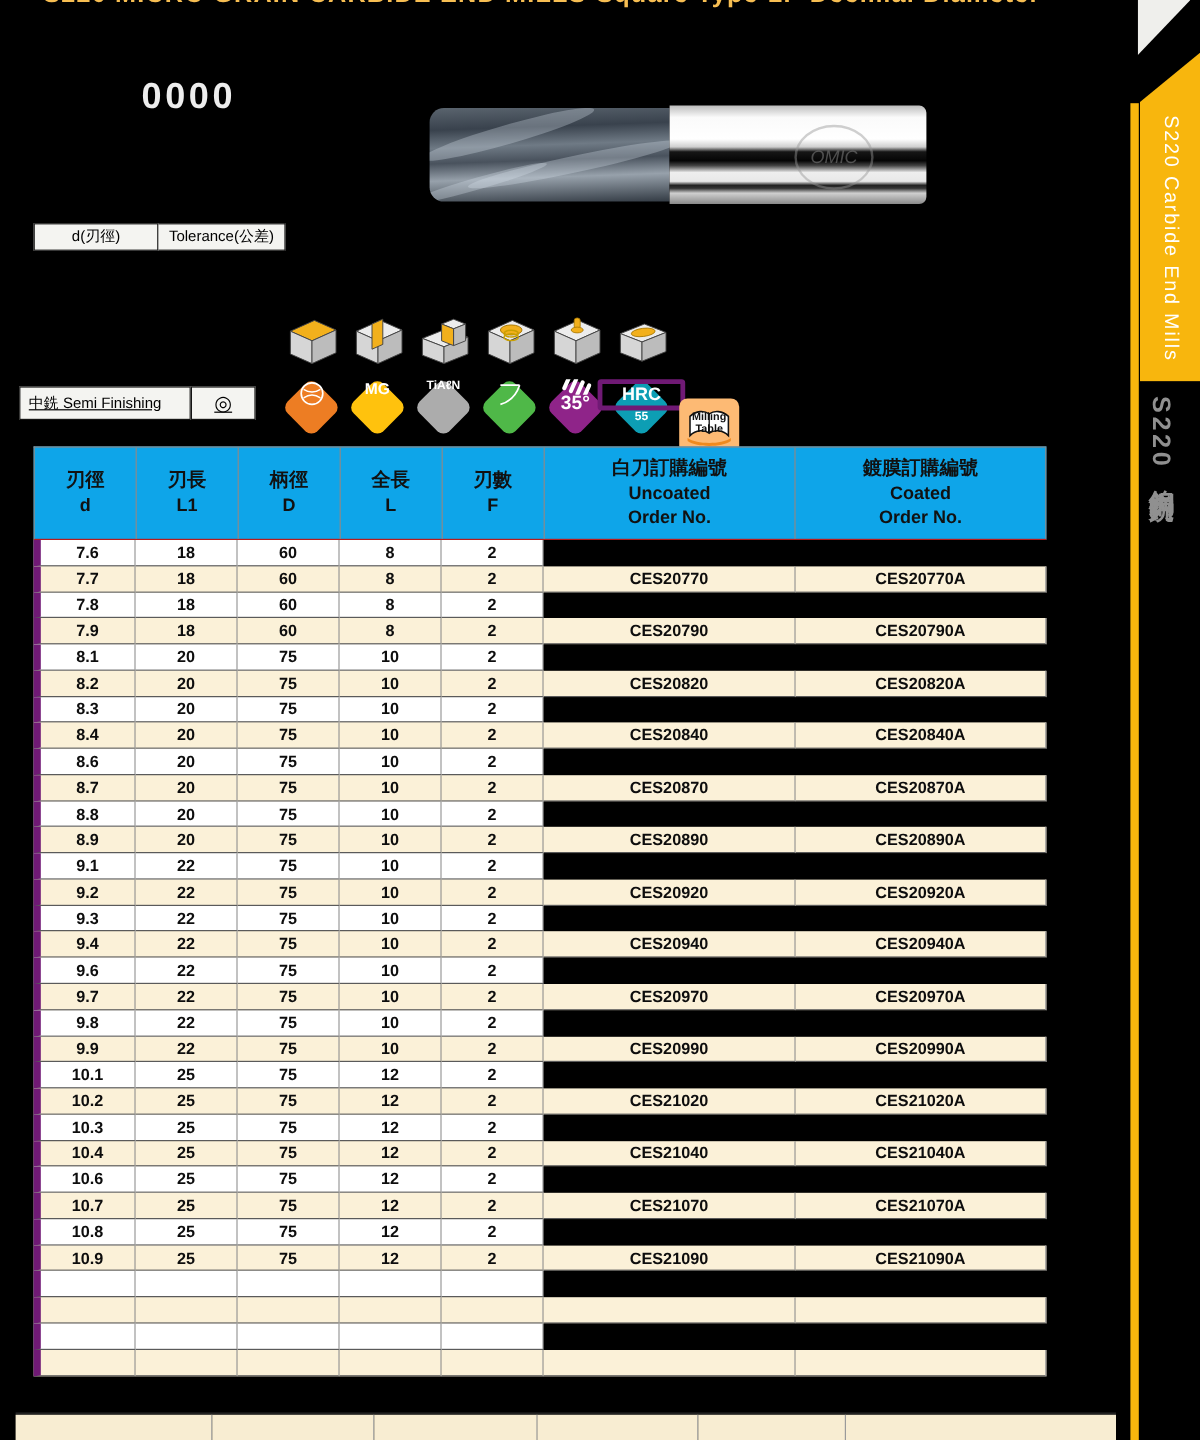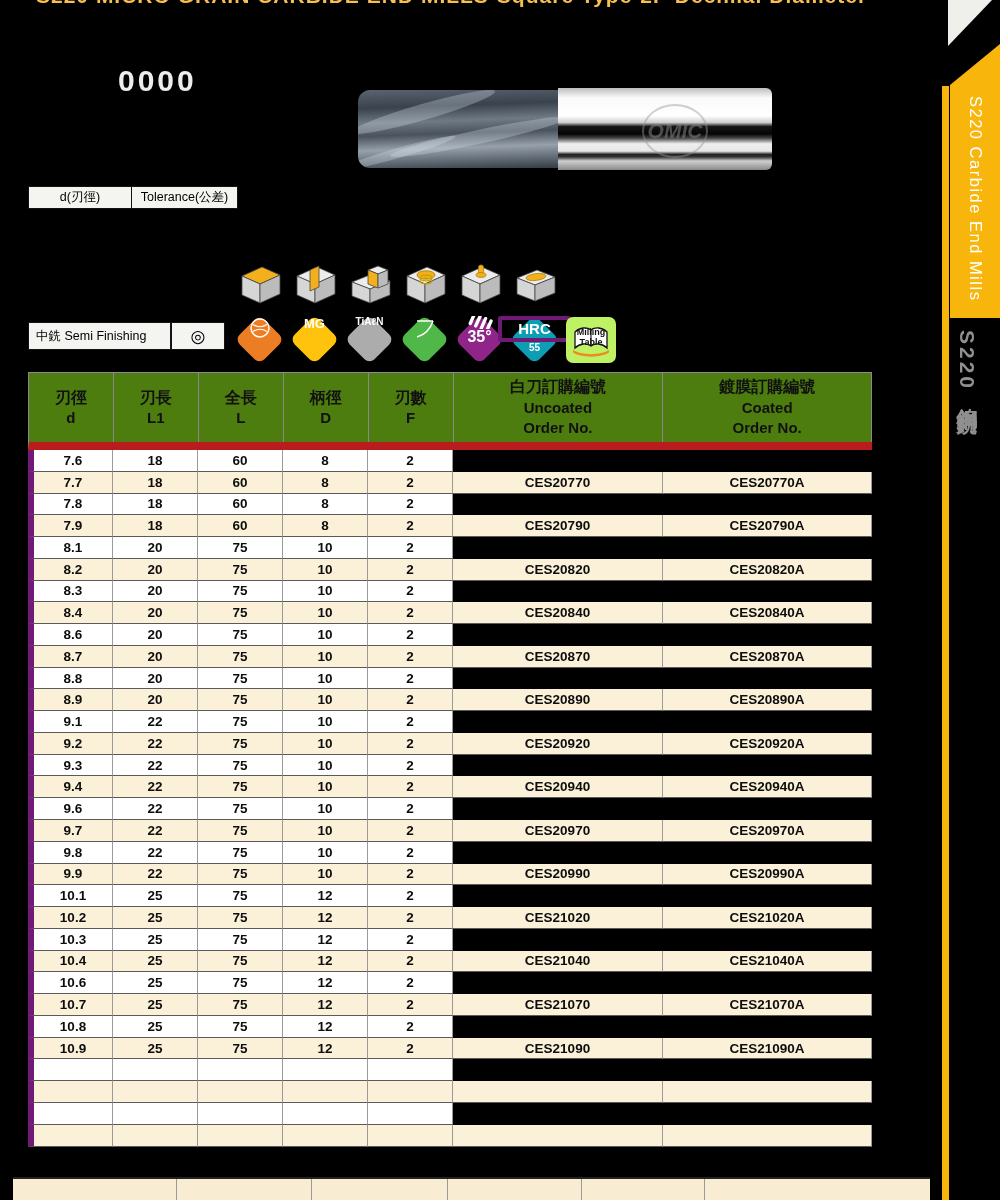--- a/index.html
+++ b/index.html
@@ -18,61 +18,61 @@
   .flutes{position:absolute;left:0;top:2px;width:200px;height:78px;overflow:hidden;
           border-radius:12px 0 0 12px;
           background:linear-gradient(178deg,#5a646e 0%,#39424d 22%,#6f7a85 40%,#49525d 55%,#97a1ab 72%,#333b44 100%);}
   .streak{position:absolute;background:rgba(220,230,240,0.30);border-radius:50%;transform:rotate(-16deg);}
   .s1{left:-10px;top:14px;width:150px;height:16px;}
   .s2{left:30px;top:40px;width:180px;height:14px;transform:rotate(-12deg);}
   .s3{left:-20px;top:58px;width:120px;height:10px;}
   .shank{position:absolute;left:200px;top:0;width:214px;height:82px;border-radius:0 6px 6px 0;
          background:linear-gradient(180deg,#bdbdbd 0%,#fafafa 12%,#ffffff 34%,#cfcfcf 42%,
            #161616 47%,#050505 56%,#444 61%,#eeeeee 68%,#e8e8e8 77%,#222 81%,#333 84%,#cfcfcf 89%,#8a8a8a 100%);}
-  .wm{position:absolute;left:284px;top:16px;width:62px;height:50px;border:2px solid rgba(150,150,150,0.45);
+  .wm{position:absolute;left:304px;top:16px;width:62px;height:50px;border:2px solid rgba(150,150,150,0.45);
       border-radius:50%;display:flex;align-items:center;justify-content:center;
-      color:rgba(130,130,130,0.55);font-style:italic;font-weight:bold;font-size:21px;}
+      color:rgba(130,130,130,0.55);font-style:italic;font-weight:normal;font-size:15px;}
 
   
   .tolrow{position:absolute;left:28px;display:flex;}
   .tcell{box-sizing:border-box;background:#f4f4f1;border:1px solid #141414;color:#000;
          display:flex;align-items:center;justify-content:center;font-size:12.5px;font-weight:500;}
   .tolrow .tcell+.tcell{border-left:none;}
   .tolA{top:186px;} .tolA .tcell{height:23px;}
   .tolB{top:228px;} .tolB .tcell{height:25px;}
   .tw1{width:104px;} .tw2{width:106px;}
 
   
-  .finish{position:absolute;left:28px;top:322px;display:flex;}
+  .finish{position:absolute;left:16px;top:322px;display:flex;text-decoration:underline;}
   .finish .tcell{height:28px;}
   .fw1{width:143px;justify-content:flex-start;padding-left:7px;}
   .fw2{width:54px;font-size:17px;}
 
   
   .ops{position:absolute;left:236px;top:262px;display:flex;gap:7px;}
   .ops svg{display:block;}
 
   
   .badges{position:absolute;left:236px;top:316px;display:flex;gap:8px;}
   .badge{width:47px;height:47px;position:relative;flex:0 0 auto;}
   .diamond{position:absolute;left:6px;top:6px;width:35px;height:35px;border-radius:7px;transform:rotate(45deg);}
   .dcontent{position:absolute;inset:0;display:flex;flex-direction:column;align-items:center;
             justify-content:flex-start;color:#fff;font-weight:bold;text-align:center;}
   .mg{font-size:13px;} .tialn{font-size:10px;} .deg{font-size:16px;margin-top:-1px;}
   .hrc{font-size:15px;border:4px solid #701a75;border-radius:3px;padding:0 16px;line-height:1.2;}
   .h55{font-size:10px;line-height:1.2;}
-  .mtbadge{width:50px;height:46px;background:#bef264;border-radius:7px;position:relative;margin-top:1px;text-decoration:underline;}
+  .mtbadge{width:50px;height:46px;background:#fdba74;border-radius:7px;position:relative;margin-top:16px;text-decoration:underline;}
   .mtbadge svg{position:absolute;left:0;top:0;}
   .mttext{position:absolute;left:0;top:11px;width:100%;text-align:center;font-size:9px;
           font-weight:bold;color:#111;line-height:1.1;}
 
   
   .mtable{position:absolute;left:28px;top:372px;width:844px;}
-  .mhead{display:flex;height:78px;background:#4d7c0f;border-left:1px solid #8a8a8a;
-         border-top:1px solid #8a8a8a;border-bottom:8px solid #b91c1c;box-sizing:border-box;}
+  .mhead{display:flex;height:78px;background:#0ea5e9;border-left:1px solid #8a8a8a;
+         border-top:1px solid #8a8a8a;border-bottom:1px solid #b91c1c;box-sizing:border-box;}
   .hc{box-sizing:border-box;border-right:1px solid #8a8a8a;display:flex;flex-direction:column;
       align-items:center;justify-content:center;color:#111;font-weight:bold;line-height:1.35;}
   .hc .zh{font-size:16px;} .hc .en{font-size:15px;}
   .w0,.w1,.w2,.w3,.w4{width:85px;} .w5{width:210px;} .w6{width:209px;}
 
   .trow{display:flex;height:21.78px;}
   .trow .cell{box-sizing:border-box;display:flex;align-items:center;justify-content:center;
        border-right:1px solid #9a9a9a;border-bottom:1px solid #5a5a5a;
        font-size:13.5px;font-weight:bold;color:#0d0d0d;}
   .trow .cell:first-child{border-left:6px solid #701a75;}
@@ -250,27 +250,27 @@
   <div class="mtable">
     <div class="mhead">
       <div class="hc w0">
         <span class="zh">刃徑</span>
           <span class="en">d</span>
         </div>
       <div class="hc w1">
         <span class="zh">刃長</span>
           <span class="en">L1</span>
         </div>
+      <div class="hc w3">
+        <span class="zh">柄徑</span>
+          <span class="en">D</span>
+        </div>
       <div class="hc w2">
         <span class="zh">全長</span>
           <span class="en">L</span>
-        </div>
-      <div class="hc w3">
-        <span class="zh">柄徑</span>
-          <span class="en">D</span>
         </div>
       <div class="hc w4">
         <span class="zh">刃數</span>
           <span class="en">F</span>
         </div>
       <div class="hc w5">
         <span class="zh">白刀訂購編號</span>
           <span class="en">Uncoated</span>
           <span class="en">Order No.</span>
         </div>

